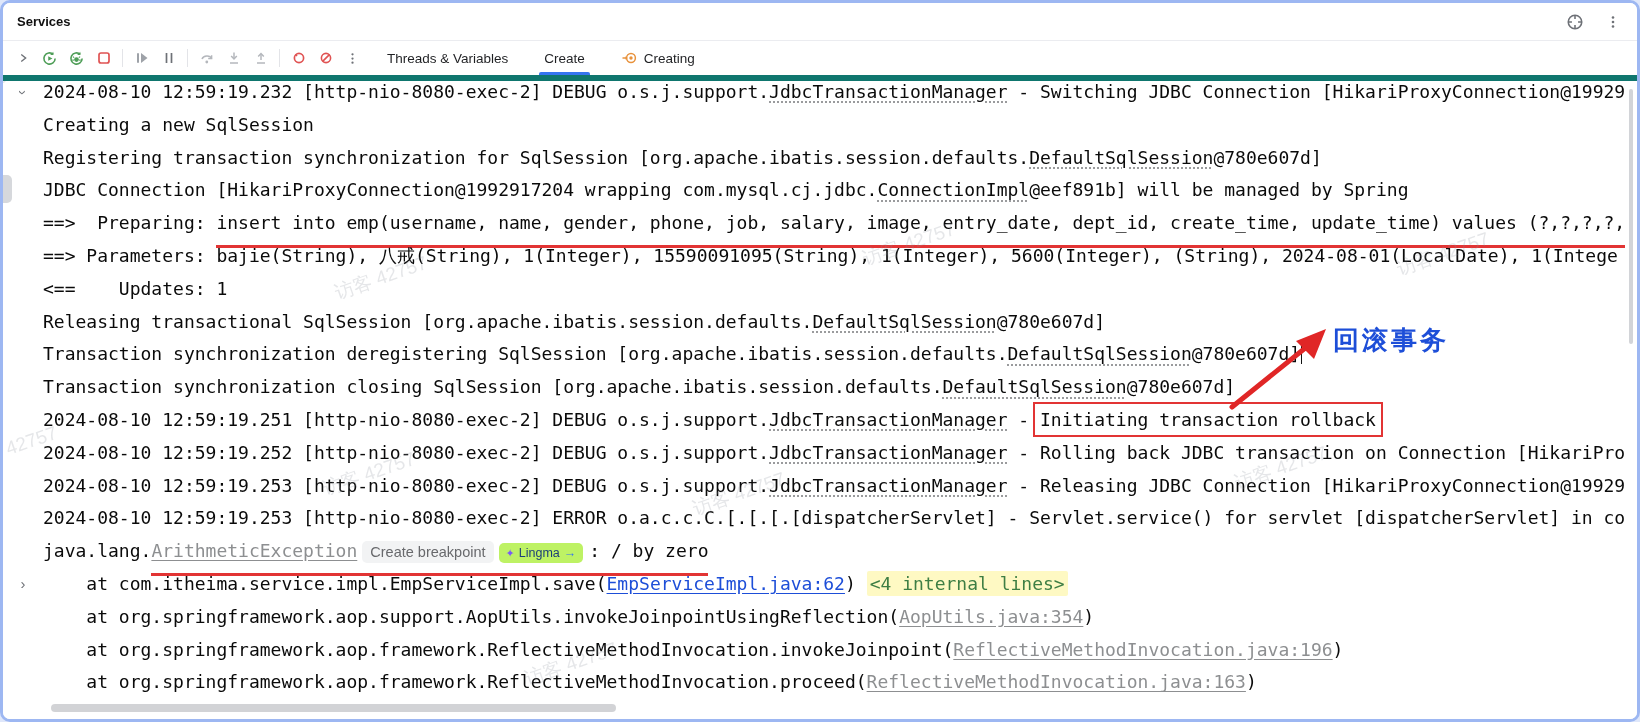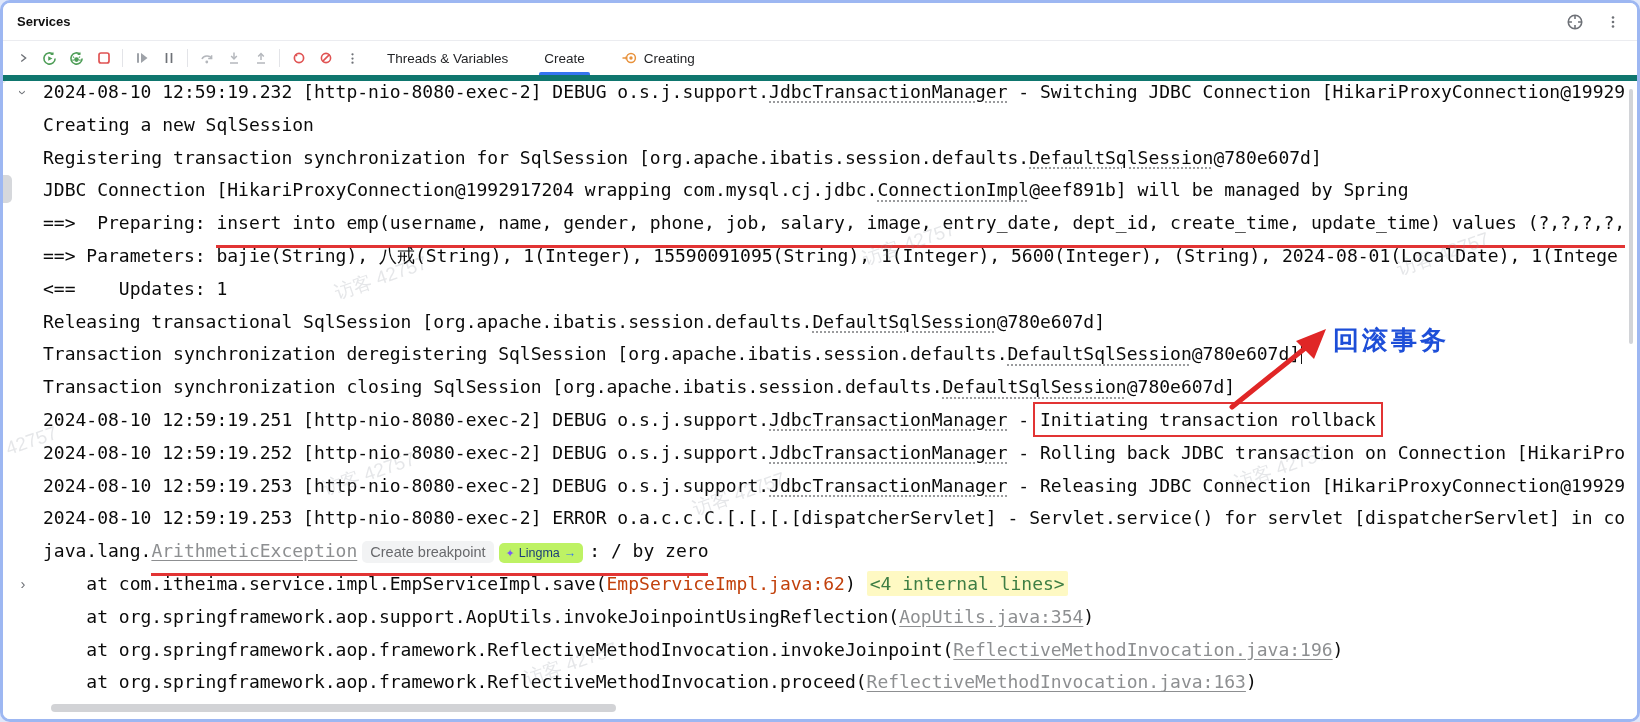--- a/index.html
+++ b/index.html
@@ -27,21 +27,21 @@
     font-family:"DejaVu Sans Mono","Liberation Mono",monospace;font-size:18px;color:#0a0a0a;
     white-space:pre;overflow:hidden;padding-top:2px;z-index:1;}
   .line{height:32.8px;line-height:32.8px;padding-left:40px;position:relative;}
   .gut{position:absolute;left:10px;top:0;width:20px;height:32.8px;display:flex;
     align-items:center;justify-content:center;color:#6e7177;font-size:15px;
     font-family:"Liberation Sans",sans-serif;cursor:pointer;}
   .gut-fold{transform:rotate(90deg);}
   .dlink{text-decoration:underline dotted #8f9193;text-underline-offset:4px;cursor:pointer;}
   .red-group{border-bottom:3px solid #e23434;padding-bottom:12px;}
   .boxed{outline:2px solid #e23434;outline-offset:5px;}
-  .link-blue{color:#c2410c;text-underline-offset:3px;cursor:pointer;}
+  .link-blue{color:#1d4ed8;text-decoration:underline;text-underline-offset:3px;cursor:pointer;}
   .link-gray{color:#8d8f91;text-decoration:underline;text-underline-offset:3px;cursor:pointer;}
   .badge-cb{font-family:"Liberation Sans",sans-serif;font-size:14.5px;color:#68696c;
     background:#f2f3f4;border-radius:5px;padding:3px 8px;margin:18px 5px;cursor:pointer;}
   .badge-lingma{font-family:"Liberation Sans",sans-serif;font-size:12.5px;color:#1d3e78;
     background:#bef264;border-radius:5px;padding:3px 7px;margin-right:6px;cursor:pointer;}
   .lingma-icon{color:#7a5af5;margin-right:4px;font-size:11px;}
   .lingma-arrow{color:#3574f0;margin-left:4px;}
   .badge-green{color:#3e7e44;background:#fef9c3;padding:2px 3px;border-radius:2px;}
   .caret{display:inline-block;width:0;border-left:1.6px solid #111;height:20px;
     vertical-align:-4px;margin-left:1px;}

